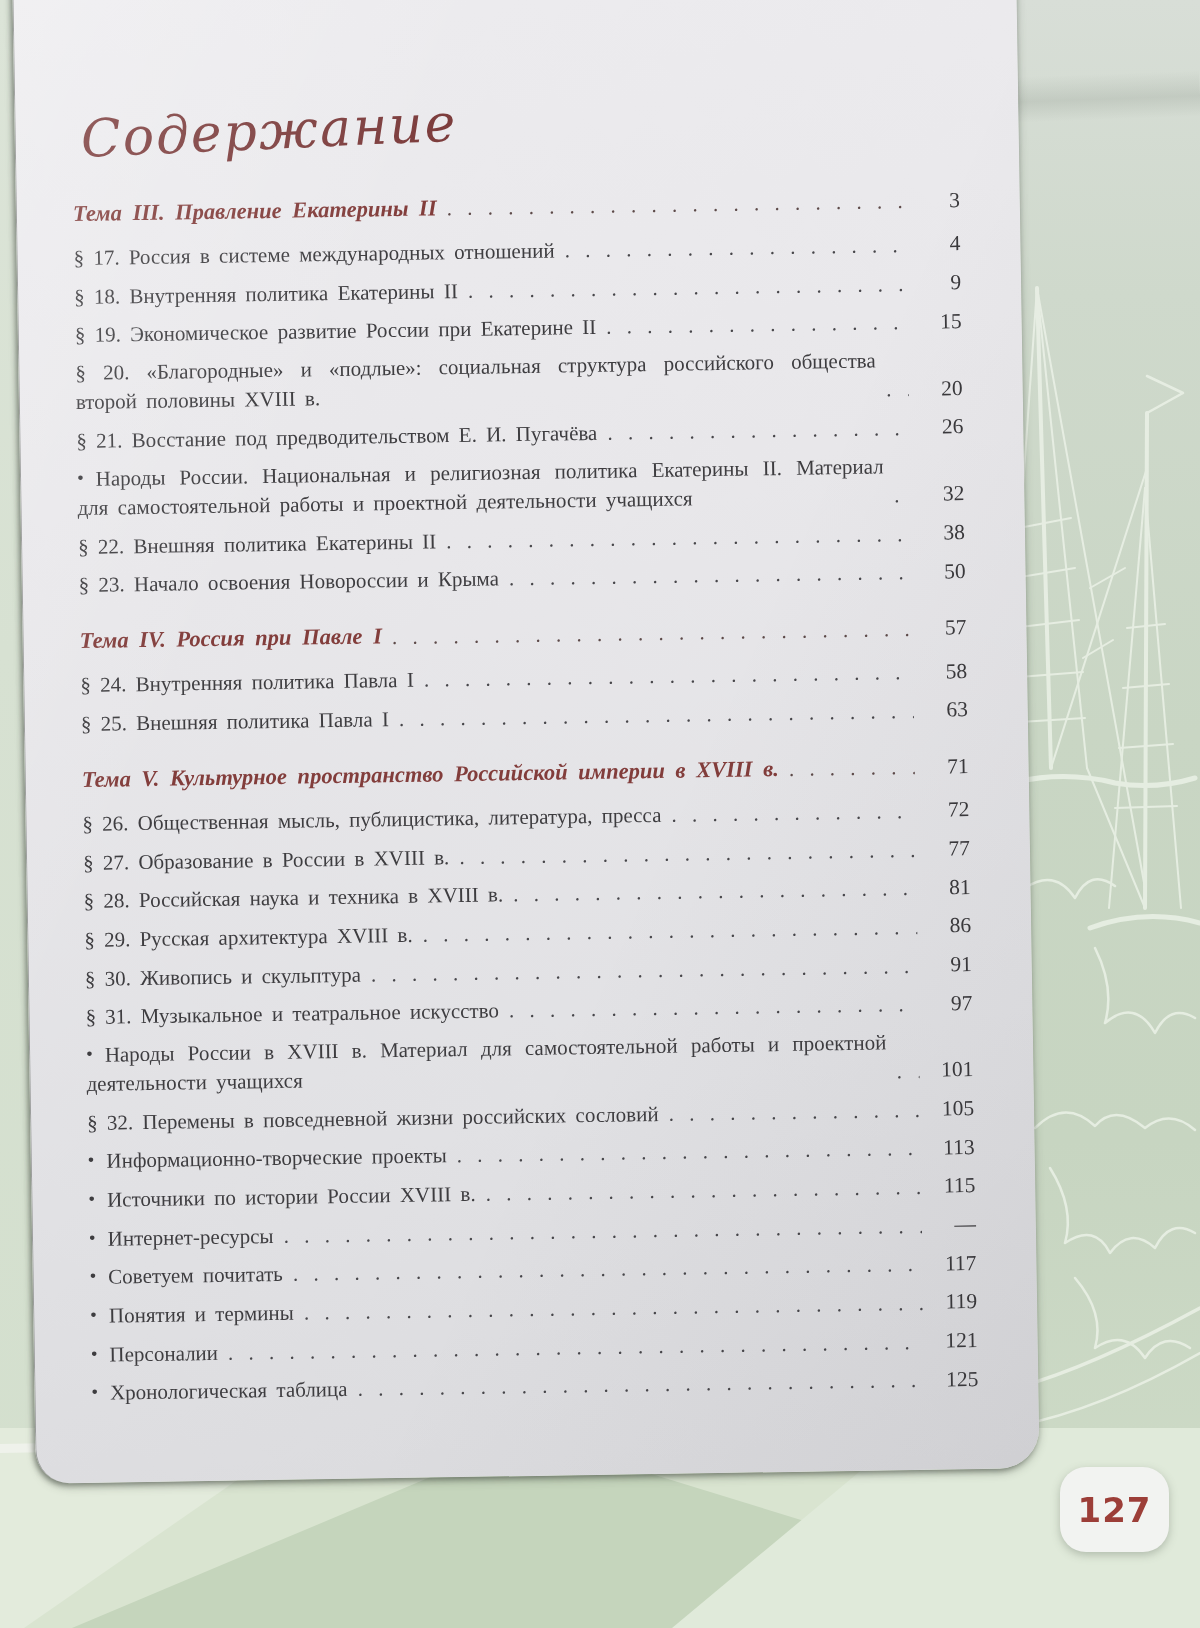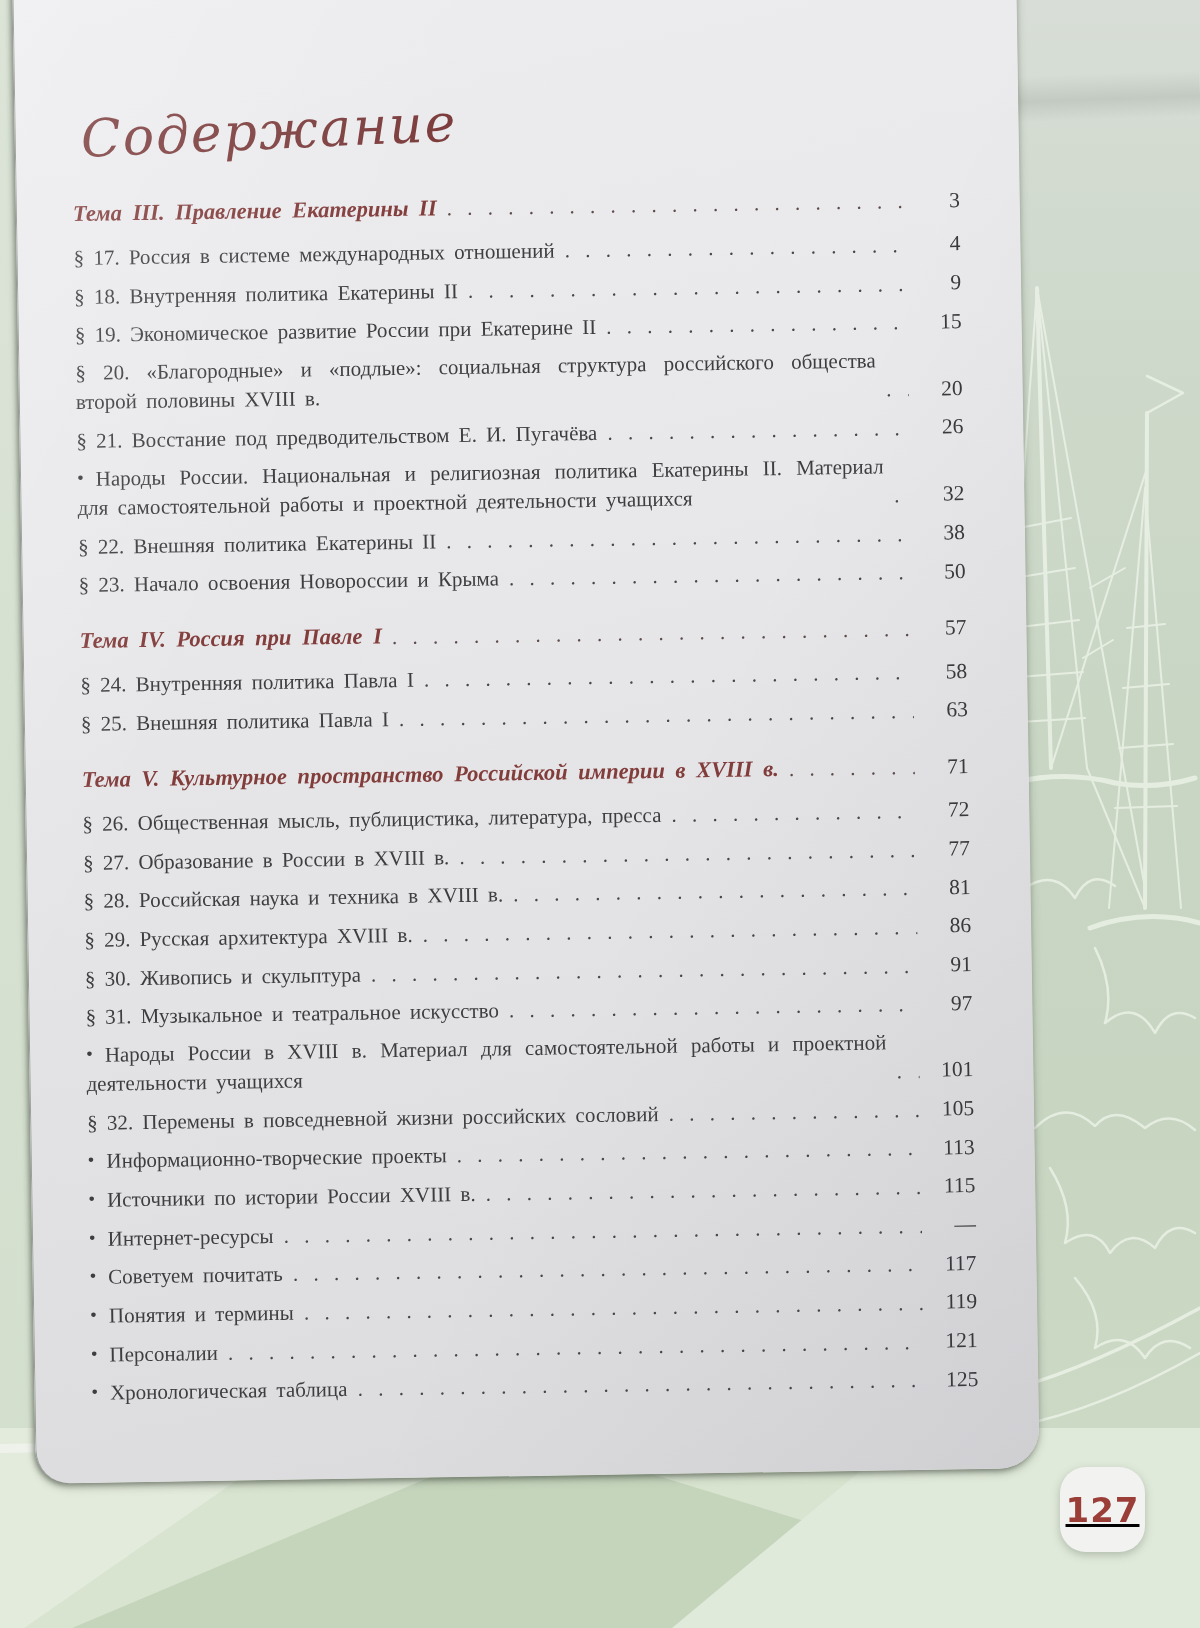--- a/index.html
+++ b/index.html
@@ -85,24 +85,24 @@
   .row.theme{margin:26px 0 14px 0;}
   .row.theme .lbl{
     font-size:22.5px;font-weight:bold;font-style:italic;color:#823d3b;
     word-spacing:5px;line-height:1.35;
   }
   .row.theme .dots{color:#5d4a49;}
   .row.theme:first-child{margin-top:0;}
   .blt{display:inline-block;margin-right:12px;transform:translateY(-2px);font-size:19px;}
   
   .badge{
-    position:absolute;left:1060px;top:1467px;width:85px;height:85px;z-index:4;
+    position:absolute;left:1060px;top:1467px;width:109px;height:85px;z-index:4;
     background:#f2f3f1;border-radius:26px;
     box-shadow:0 3px 8px rgba(90,100,85,.35);
-    display:flex;align-items:center;justify-content:center;text-decoration:underline;
+    display:flex;align-items:center;justify-content:center;
   }
   .badge span{
     font-family:"DejaVu Sans", sans-serif;font-weight:bold;
     font-size:34px;color:#9c3e38;letter-spacing:1px;
   }
 </style>
 </head>
 <body>
 
 <div class="bg-left"></div>

